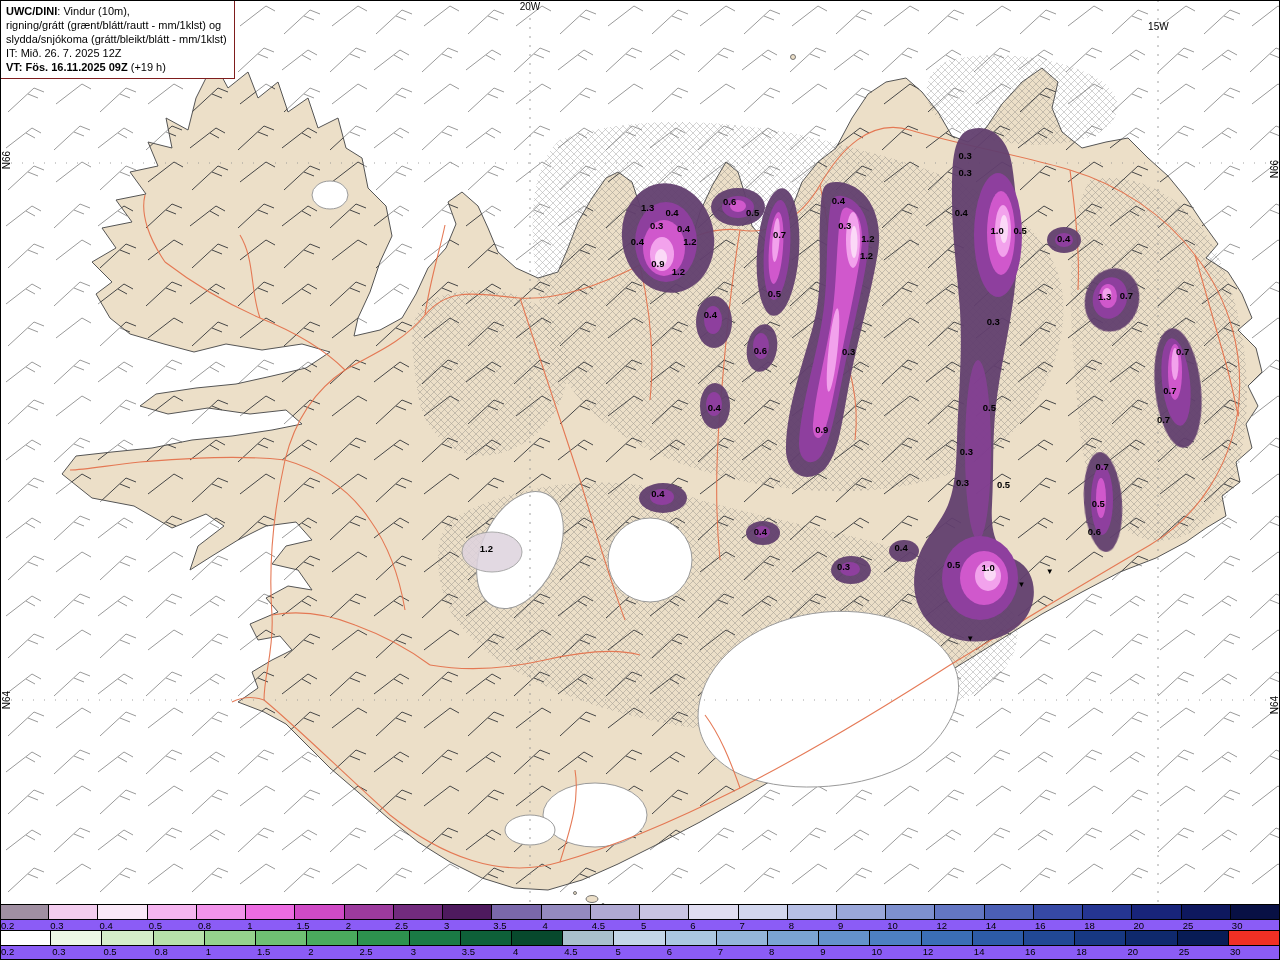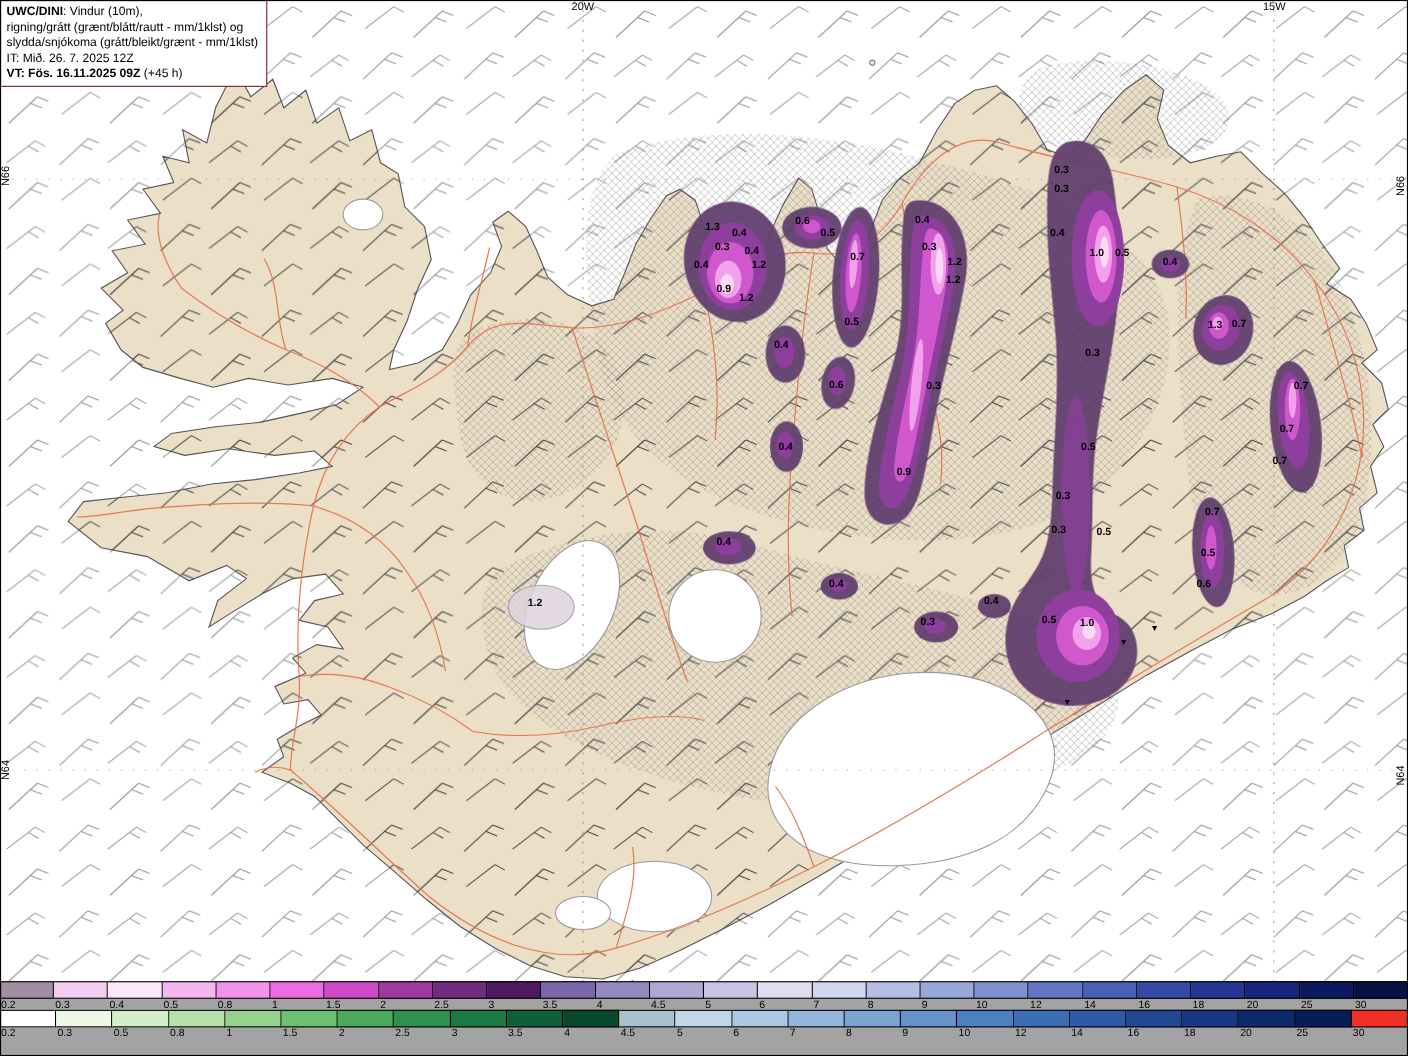--- a/index.html
+++ b/index.html
@@ -15,21 +15,21 @@
     position:absolute;transform:translate(-50%,-50%);
     font-size:9.5px;font-weight:600;color:#000;white-space:nowrap;
   }
   .marker{position:absolute;transform:translate(-50%,-50%);font-size:8px;color:#000;}
   .top-label{position:absolute;top:1px;transform:translateX(-50%);font-size:10px;}
   .side-label{position:absolute;transform:translate(-50%,-50%) rotate(-90deg);font-size:10px;}
   .header-box{
     position:absolute;top:0;left:0;z-index:6;background:#fff;border:1px solid #7f1d1d;
     padding:3px 7px 4px 5px;font-size:11px;line-height:1.28;max-width:255px;
   }
-  .colorbars{position:absolute;left:0;right:0;bottom:0;height:68px;background:#a3a3a3;z-index:8;}
+  .colorbars{position:absolute;left:0;right:0;bottom:0;height:56px;background:#8b5cf6;z-index:8;}
   .bar{display:flex;width:100%;height:26px;}
   .cell{flex:1 1 0;min-width:0;}
   .swatch{height:14px;border-top:1px solid #000;border-bottom:1px solid #000;border-right:1px solid #000;}
   .cell:first-child .swatch{border-left:1px solid #000;}
   .lbl{font-size:9.5px;line-height:11px;padding-left:1px;}
 </style>
 </head>
 <body>
 
 <div class="map">
@@ -286,40 +286,40 @@
         <span class="marker" style="left: 79.8%; top: 64.3%;">▼</span>
 
         <span class="marker" style="left: 82%; top: 62.9%;">▼</span>
 
         <span class="marker" style="left: 75.8%; top: 70.3%;">▼</span>
       </div>
     <div>
 
         <span class="top-label" style="left: 41.4%;">20W</span>
 
-        <span class="top-label" style="left: 90.5%;">15W</span>
+        <span class="top-label" style="left: 90.5%; margin-top: 20px;">15W</span>
       </div>
     <div>
 
         <span class="side-label" style="left: 0.5%; top: 17.6%;">N66</span>
 
         <span class="side-label" style="left: 99.5%; top: 18.6%;">N66</span>
 
         <span class="side-label" style="left: 0.5%; top: 77.1%;">N64</span>
 
         <span class="side-label" style="left: 99.5%; top: 77.6%;">N64</span>
       </div>
   </div>
 
   <div class="header-box">
     <div><b>UWC/DINI</b><span>: Vindur (10m),</span></div>
     <div>rigning/grátt (grænt/blátt/rautt - mm/1klst) og</div>
-    <div>slydda/snjókoma (grátt/bleikt/grænt - mm/1klst)</div>
+    <div>slydda/snjókoma (grátt/bleikt/blátt - mm/1klst)</div>
     <div>IT: Mið. 26. 7. 2025 12Z</div>
-    <div><b>VT: Fös. 16.11.2025 09Z</b><span> (+45 h)</span></div>
+    <div><b>VT: Fös. 16.11.2025 09Z</b><span> (+19 h)</span></div>
   </div>
 </div>
 
 <div class="colorbars">
   <div class="bar">
 
       <div class="cell">
         <div class="swatch" style="background: rgb(160, 143, 162);"></div>
         <div class="lbl">0.2</div>
       </div>

